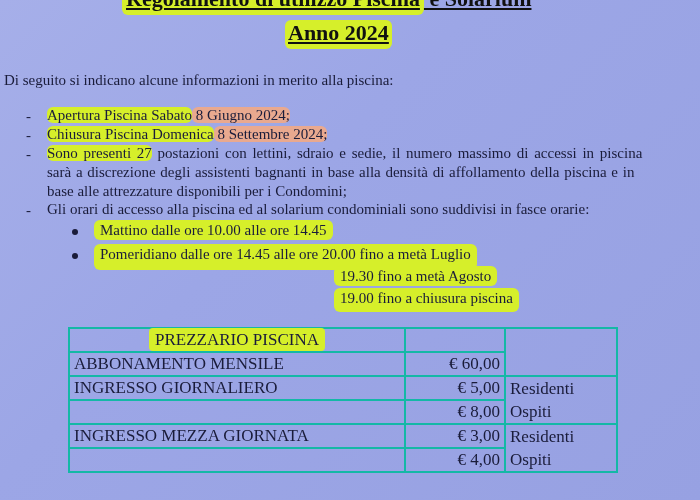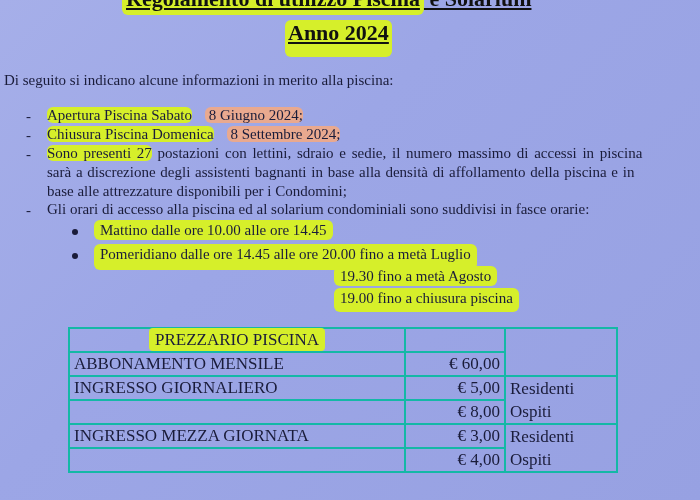--- a/index.html
+++ b/index.html
@@ -4,28 +4,28 @@
 <style>
   html, body { margin:0; padding:0; }
   body {
     width:700px; height:500px; overflow:hidden; position:relative;
     background: linear-gradient(135deg, #a6afe9 0%, #9ca6e6 40%, #97a1e2 100%);
     font-family: "Liberation Serif", serif;
     color:#1a1c3a;
   }
   .abs { position:absolute; white-space:nowrap; }
   .hl-y { background:#d6ef2a; border-radius:6px; }
-  .hl-o { background:#e9a98f; border-radius:6px;margin-left:13px; }
+  .hl-o { background:#e9a98f; border-radius:6px; }
   .title {
     font-weight:bold; font-size:22px; text-decoration:underline; color:#111;
   }
   .t1 { left:122px; top:-14px; }
   .t1 .y { background:#d6ef2a; padding:2px 4px 4px 4px; border-radius:6px; }
   .t2 { left:285px; top:20px; }
-  .t2 span { background:#d6ef2a; padding:0 3px 12px 3px; border-radius:6px; }
+  .t2 span { background:#d6ef2a; padding:0 3px 4px 3px; border-radius:6px; }
   .body-text { font-size:15px; line-height:19px; }
   .dash { position:absolute; left:26px; font-size:15px; }
   .dot { position:absolute; left:72px; width:6px; height:6px; border-radius:50%; background:#1a1c3a; }
 
   table.prices {
     position:absolute; left:68px; top:327px; border-collapse:collapse;
     font-size:17px; color:#1a1c3a;
   }
   table.prices td { border:2px solid #14b8a6; padding:0 4px; height:22px; line-height:22px; }
   .c1 { width:326px; }

